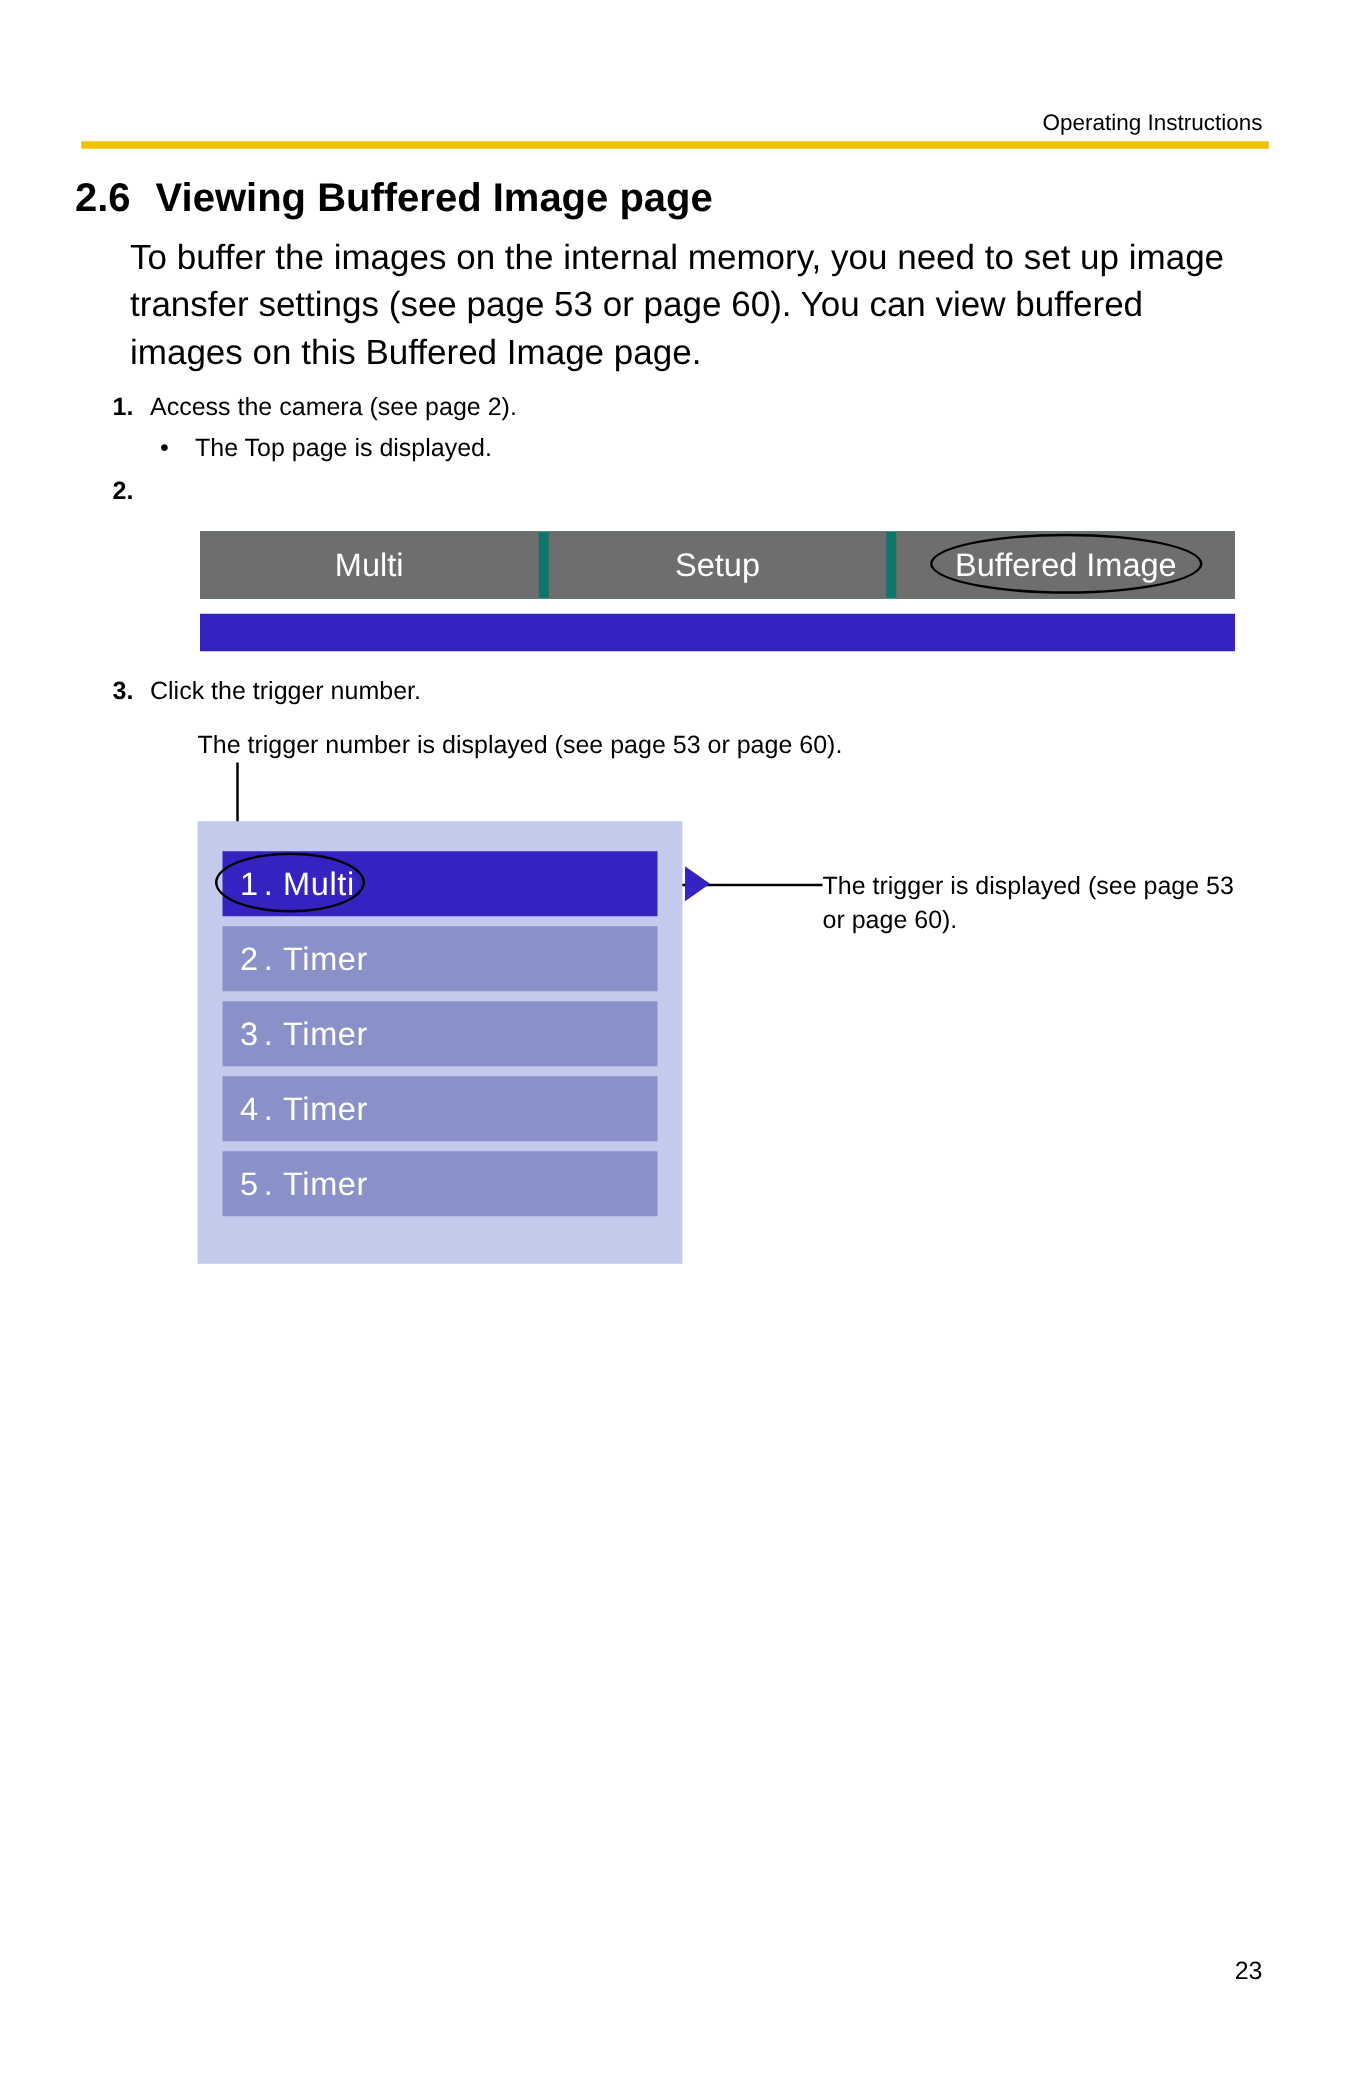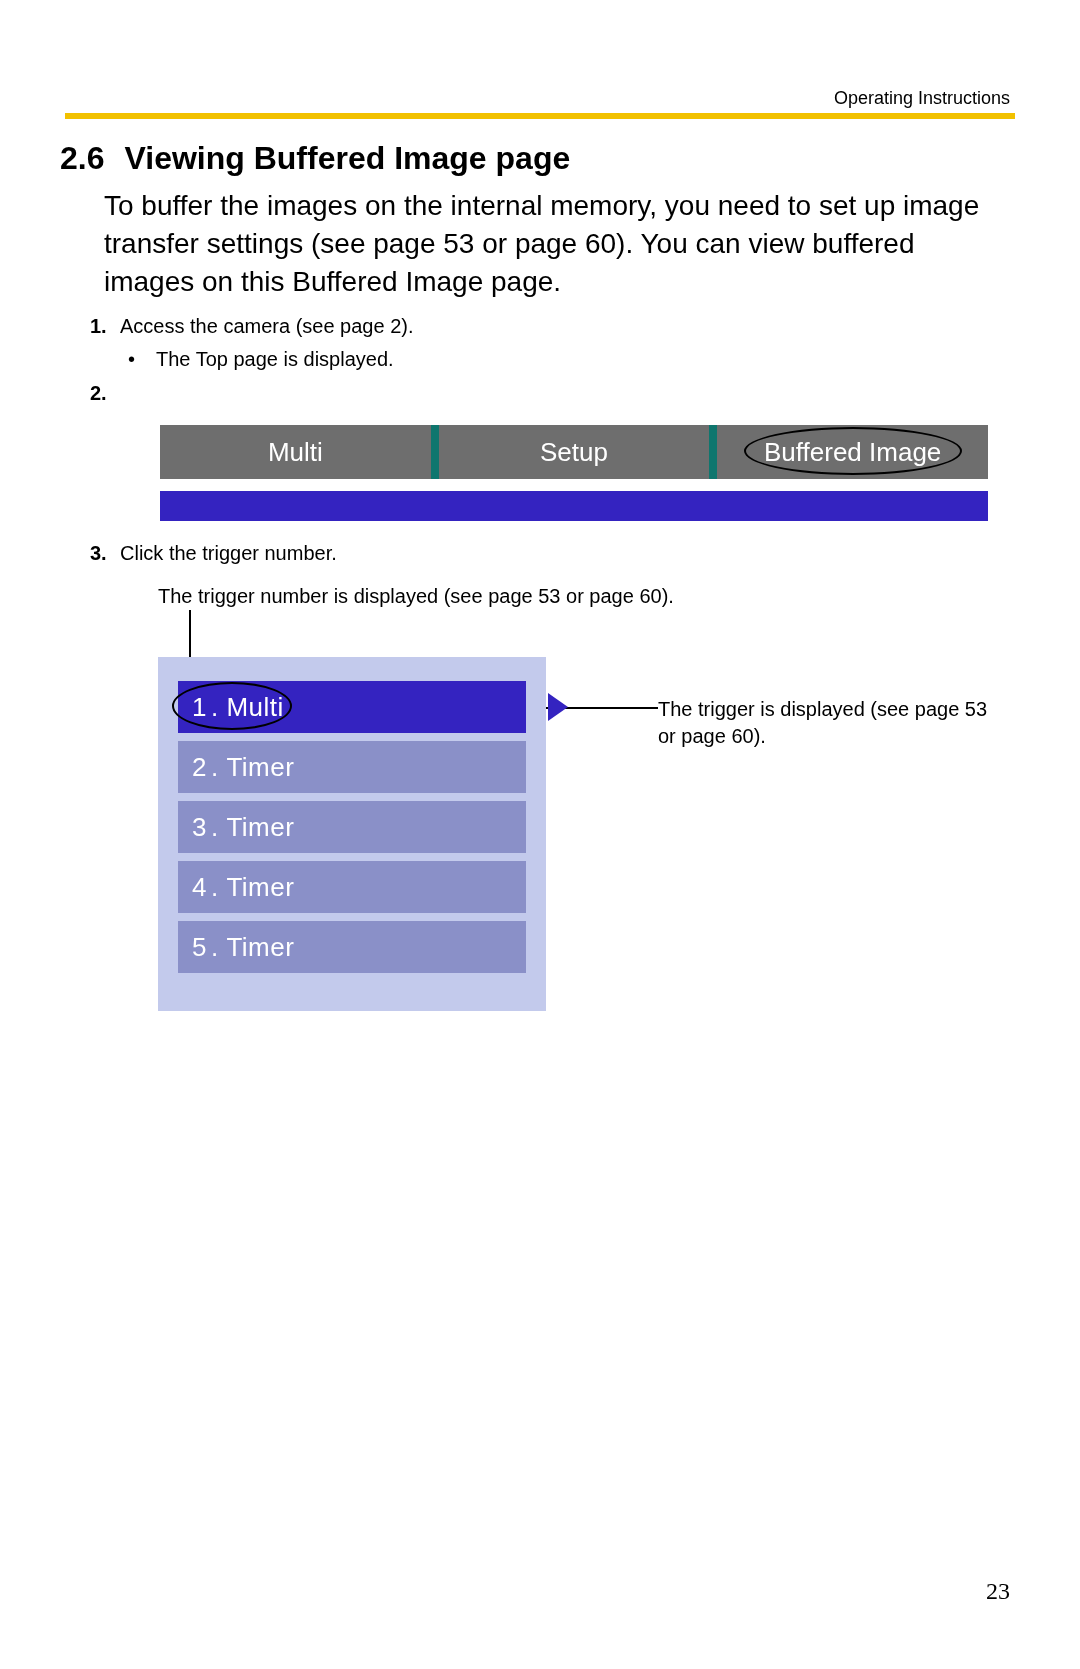--- a/index.html
+++ b/index.html
@@ -184,24 +184,23 @@
     position: absolute;
     top: 72px;
     left: 500px;
     font-size: 20px;
     width: 350px;
     line-height: 1.35;
     margin-top: 19px;
   }
   .page-num {
     position: absolute;
-    bottom: 64px;
+    bottom: 80px;
     right: 70px;
-    font-size: 24px;
-    font-family: Liberation Serif, serif;
+    font-size: 20px;
   }
 </style>
 </head>
 <body>
 
 <div class="page">
 
   <div class="header-label">Operating Instructions</div>
   <div class="divider"></div>
 

